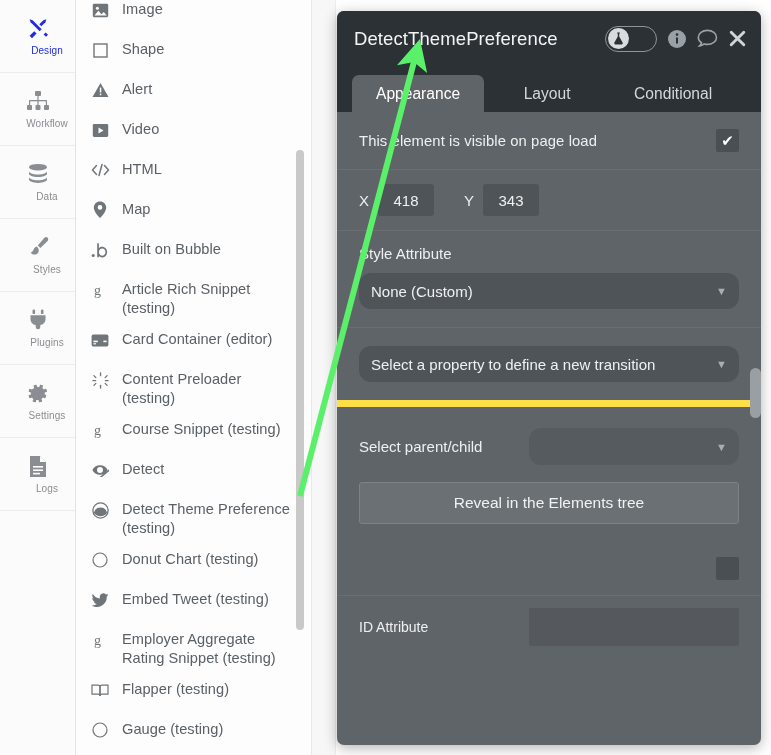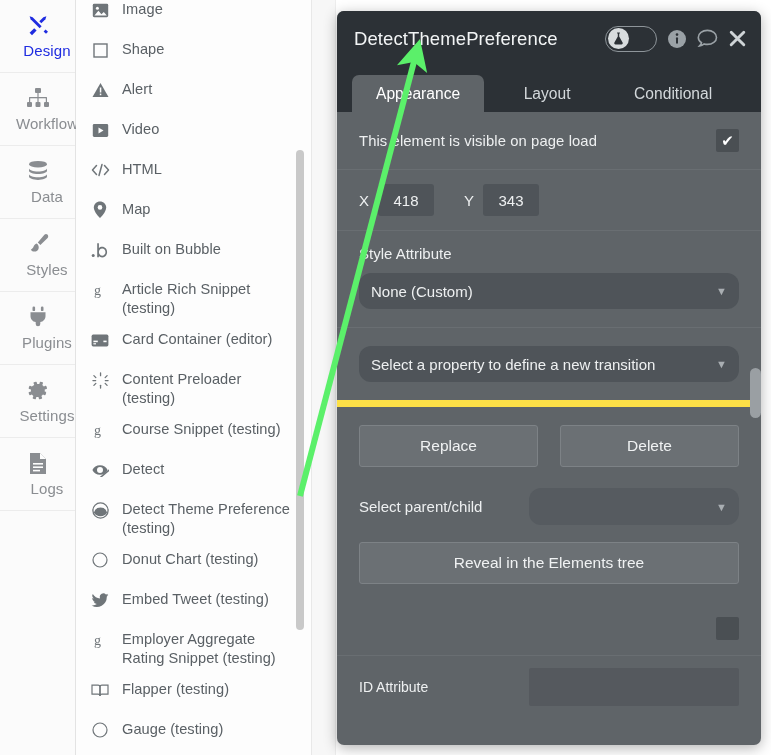--- a/index.html
+++ b/index.html
@@ -17,21 +17,21 @@
     position: absolute; left: 0; top: 0; width: 76px; height: 755px;
     background: #fbfbfb; border-right: 1px solid #e3e3e3;
   }
   .nav-item {
     height: 73px; display: flex; flex-direction: column;
     align-items: center; justify-content: center; gap: 5px;
     border-bottom: 1px solid #ececec; cursor: pointer;
     color: #8a8d91;
   }
   .nav-item.active { color: #1f2ce0; }
-  .nav-label { font-size: 15px; letter-spacing: .1px; margin-left: 19px; }
+  .nav-label { font-size: 10px; letter-spacing: .1px; margin-left: 19px; }
   .nav-glyph { height: 24px; display:flex; align-items:center; justify-content:center; }
   .nav-glyph svg { display:block; }
 
   
   .elemlist {
     position: absolute; left: 76px; top: 0; width: 236px; height: 755px;
     background: #fdfdfd; border-right: 1px solid #e8e8e8; overflow: hidden;
   }
   .el-row {
     display: flex; align-items: flex-start; gap: 12px;
@@ -500,28 +500,20 @@
 
     <div style="border-bottom:7px solid #fde047;padding:18px 0 18px;">
       <div class="pad">
         <div class="dd">
           <span>Select a property to define a new transition</span>
           <span class="caret">▼</span>
         </div>
       </div>
     </div>
 
-    <div class="pad" style="display:flex;gap:22px;padding-top:18px;">
-      <div class="btn" style="flex:1;">
-        <span>Replace</span>
-      </div>
-      <div class="btn" style="flex:1;">
-        <span>Delete</span>
-      </div>
-    </div>
 
     <div class="pad" style="display:flex;align-items:center;padding-top:21px;">
       <span style="color:#eef0f1;font-size:15px;">Select parent/child</span>
       <div class="dd" style="margin-left:auto;width:210px;height:37px;background:#565b60;">
         <span></span>
         <span class="caret">▼</span>
       </div>
     </div>
 
     <div class="pad" style="padding-top:17px;padding-bottom:17px;">

